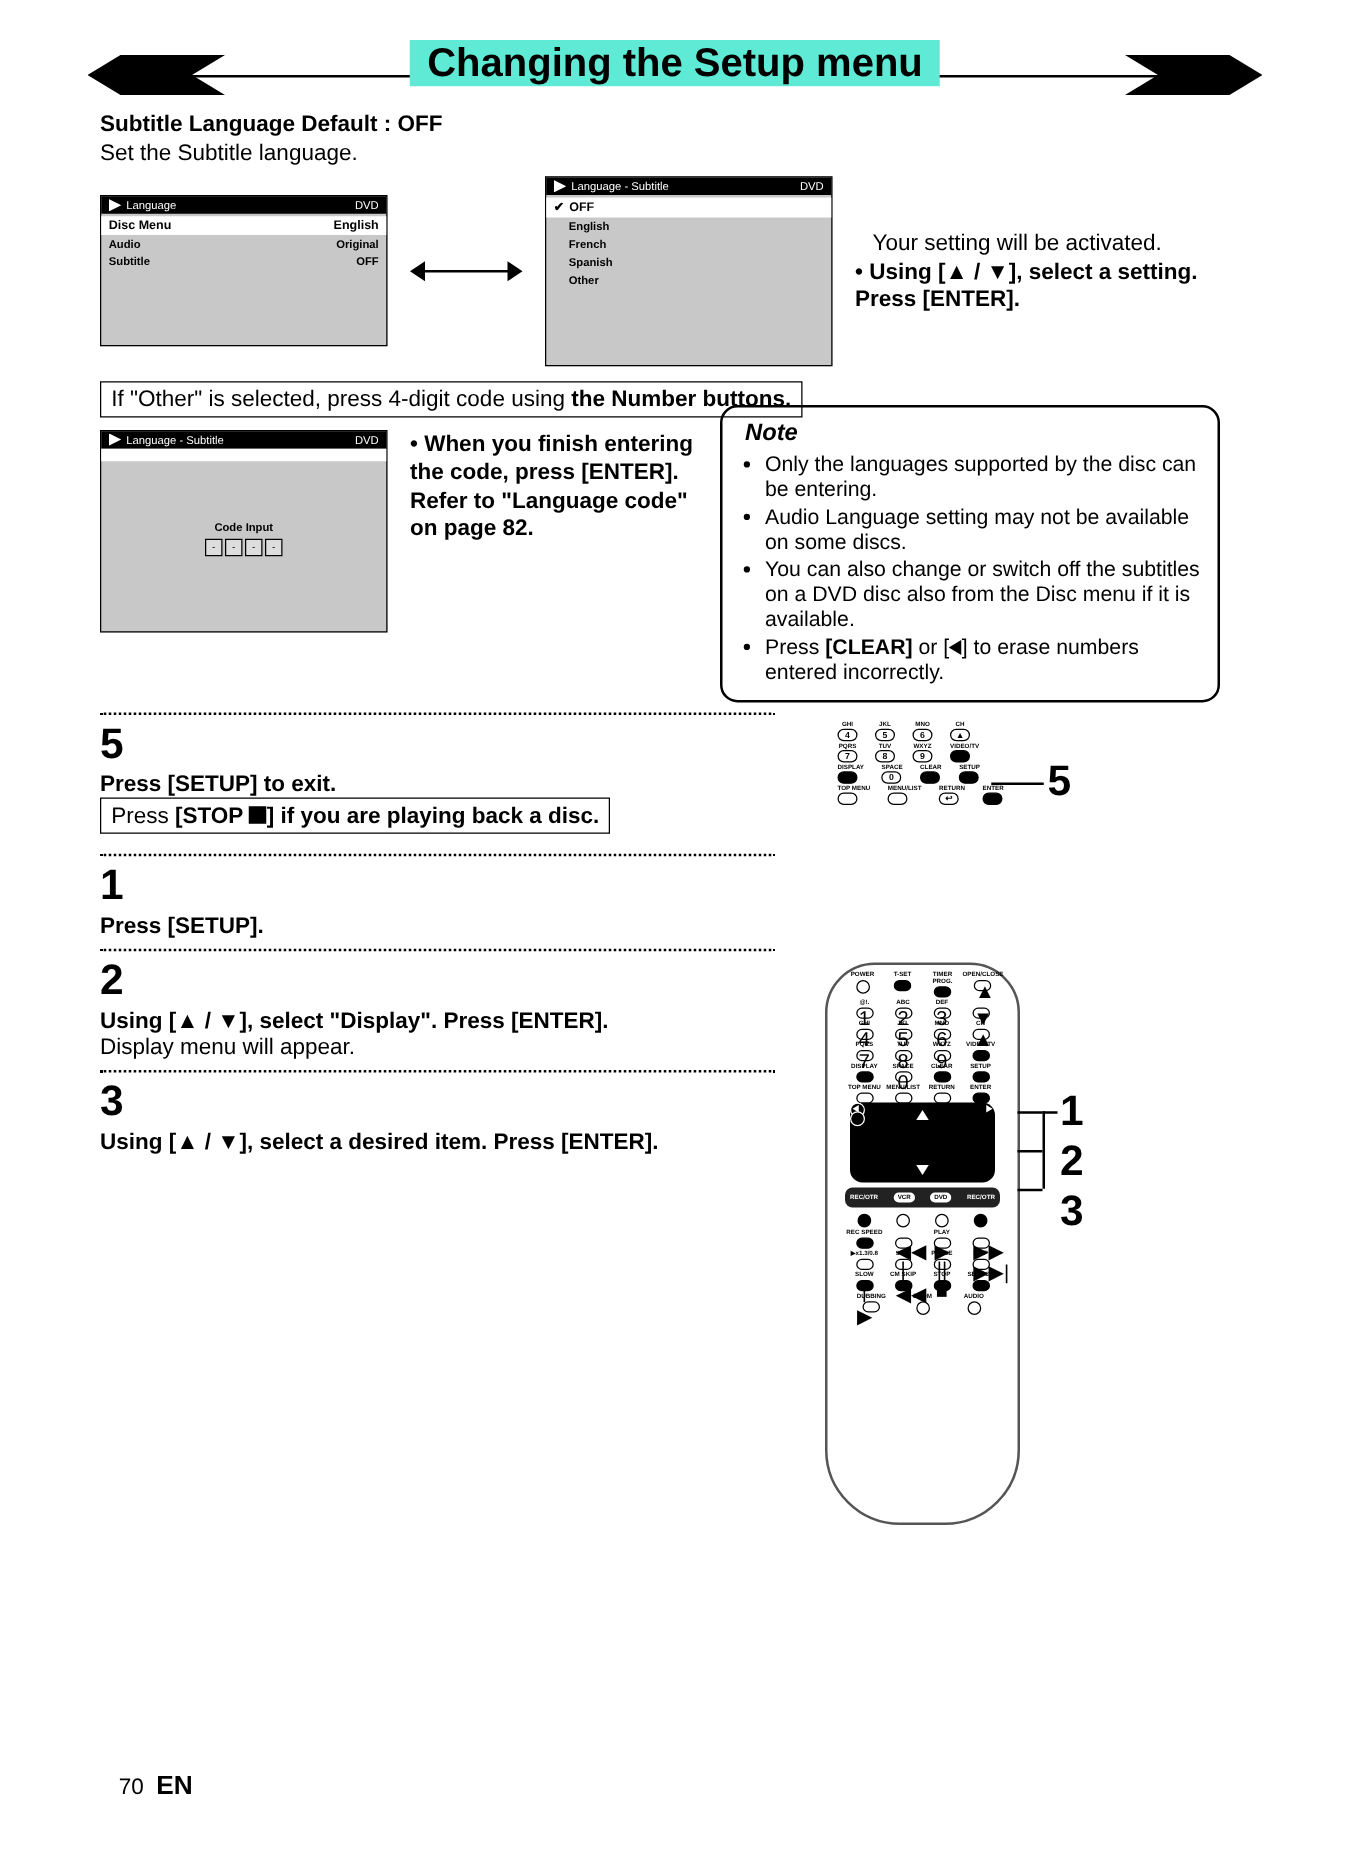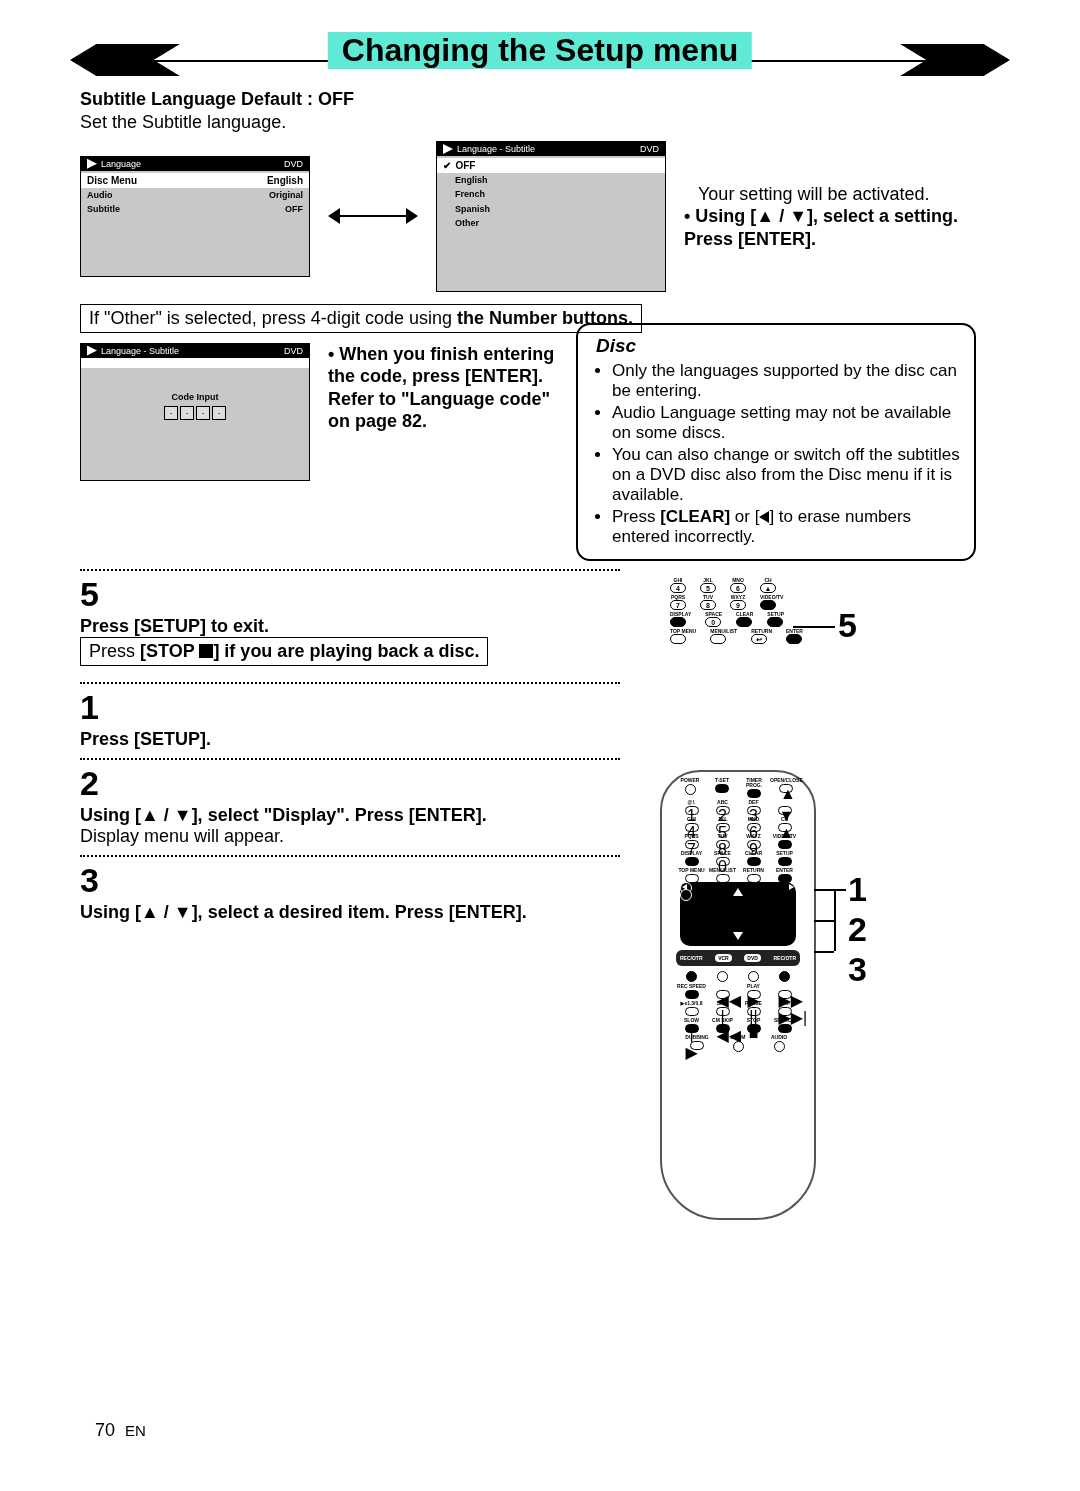--- a/index.html
+++ b/index.html
@@ -20,21 +20,21 @@
   .osd-header { background: #000; color: #fff; padding: 2px 6px; display: flex; justify-content: space-between; font-size: 9px; font-weight: 400; }
   .osd-header-left { display: flex; align-items: center; gap: 4px; }
   .osd-arrow-icon { width: 10px; height: 10px; background: #fff; clip-path: polygon(0 0, 100% 50%, 0 100%); }
   .osd-hl { background: #fff; padding: 2px 6px; display: flex; justify-content: space-between; font-weight: 700; }
   .osd-item { padding: 2px 6px; display: flex; justify-content: space-between; font-weight: 700; font-size: 9px; }
   .osd-check { font-weight: 700; margin-right: 4px; }
   .osd-body { padding: 2px 0 60px 0; }
   .osd-indent { padding-left: 18px; font-weight: 700; font-size: 9px; line-height: 1.6; }
   .boxed-note { border: 1px solid #000; padding: 3px 8px; display: inline-block; font-size: 18px; }
   .code-osd { background: #c8c8c8; border: 1px solid #000; width: 230px; font-size: 9px; }
-  .code-body { padding: 24px 0 60px; text-align: center; }
+  .code-body { padding: 24px 0 60px; text-align: center; margin-top: 24px; }
   .code-label { font-weight: 700; margin-bottom: 4px; }
   .code-boxes { display: flex; gap: 2px; justify-content: center; }
   .code-boxes div { border: 1px solid #000; width: 14px; height: 14px; background: #ddd; font-size: 8px; display: flex; align-items: center; justify-content: center; }
   .note-box { border: 2px solid #000; border-radius: 14px; padding: 10px 14px 10px 18px; width: 400px; font-size: 17px; }
   .note-box ul { list-style: disc; padding-left: 16px; }
   .note-box li { margin-bottom: 2px; }
   .dotted { border: none; border-top: 2px dotted #000; margin: 8px 0 4px; width: 540px; }
   .step-num { font-size: 34px; font-weight: 700; margin-bottom: 2px; }
   .step-text { font-size: 18px; }
   .boxed-step { border: 1px solid #000; padding: 3px 8px; display: inline-block; font-size: 18px; margin-bottom: 8px; }
@@ -177,21 +177,21 @@
             <div>-</div>
         </div>
       </div>
     </div>
 
     <div class="body-text" style="width:230px;">
       <div><span class="bold">• </span><span class="bold">When you finish entering the code, press [ENTER]. Refer to "Language code" on page 82.</span></div>
     </div>
 
     <div class="note-box" style="margin-top:-20px;">
-      <div class="italic" style="font-size:19px; margin-bottom:4px;">Disc</div>
+      <div class="italic" style="font-size:19px; margin-bottom:4px;">Note</div>
       <ul>
         <li>Only the languages supported by the disc can be entering.</li>
         <li>Audio Language setting may not be available on some discs.</li>
         <li>You can also change or switch off the subtitles on a DVD disc also from the Disc menu if it is available.</li>
         <li><span>Press </span><span class="bold">[CLEAR]</span><span> or [</span><span class="tri-left"></span><span>] to erase numbers entered incorrectly.</span></li>
       </ul>
     </div>
   </div>
 
   
@@ -510,14 +510,14 @@
   <div class="line-h" style="top:920px; left:814px; width:20px;"></div>
   <div class="line-h" style="top:951px; left:814px; width:20px;"></div>
   <div class="line-h" style="top:889px; left:834px; width:12px;"></div>
   <div class="callout-num" style="top:870px; left:848px;">1</div>
   <div class="callout-num" style="top:910px; left:848px;">2</div>
   <div class="callout-num" style="top:950px; left:848px;">3</div>
 
 </div>
 
 <div class="page-num">
-  <span>70</span>&nbsp;&nbsp;<span style="font-size:15px;">EN</span>
+  <span>70</span>&nbsp;&nbsp;<span style="font-size:21px;font-weight:bold;">EN</span>
 </div>
 
 </body></html>

